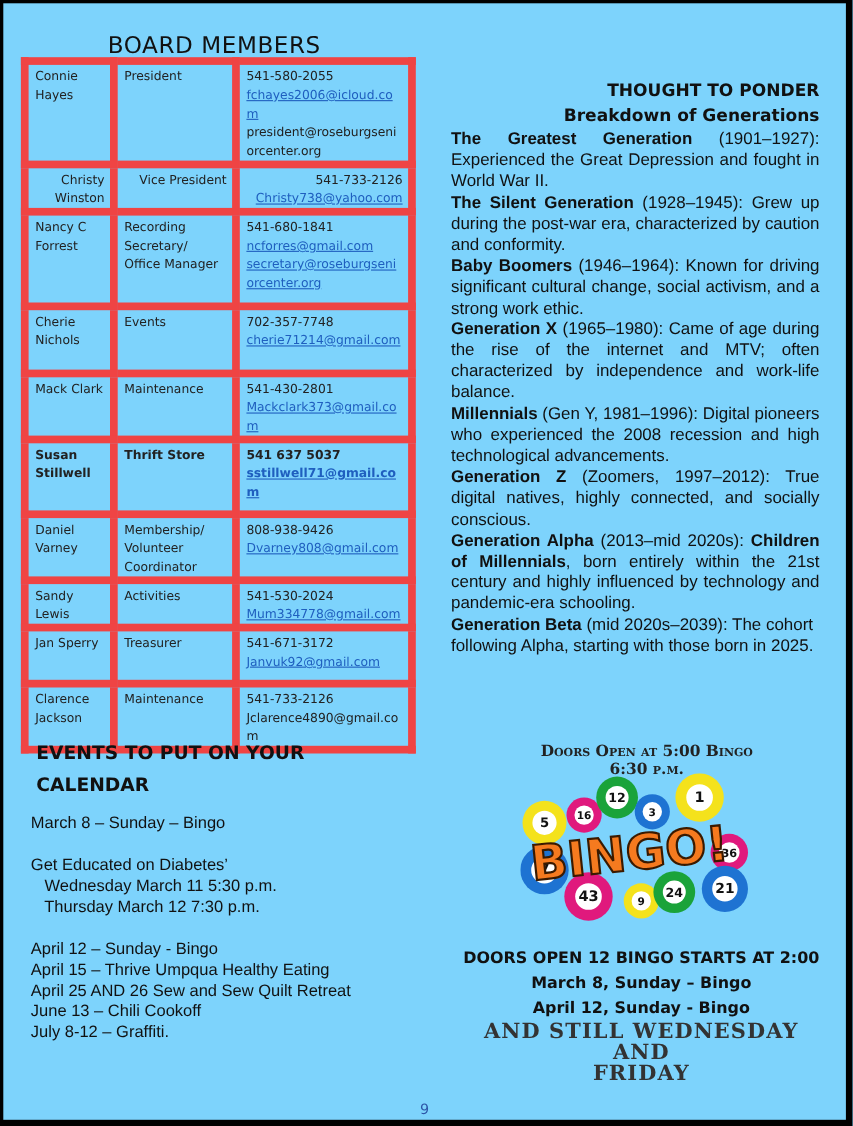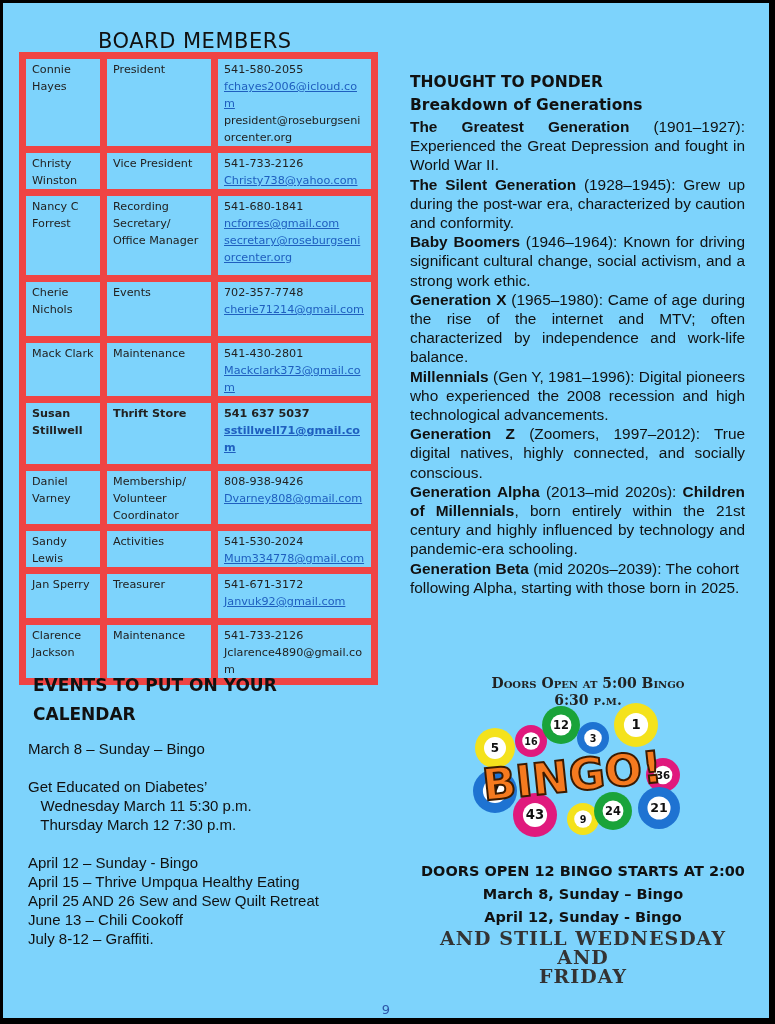--- a/index.html
+++ b/index.html
@@ -8,21 +8,21 @@
     .board-title { position:absolute; left:95px; top:26px; font-family:"DejaVu Sans", sans-serif; font-size:21px; letter-spacing:0.5px; color:#111; }
     table.board { position:absolute; left:16px; top:49px; width:359px; border-collapse:collapse; font-family:"DejaVu Sans", sans-serif; font-size:11.2px; color:#222; }
     table.board td { border:7px solid #ef4444; vertical-align:top; padding:2px 5px 0 6px; line-height:17px; }
     table.board td.c1 { width:63px; }
     table.board td.c2 { width:93px; }
     table.board a, .link { color:#1f5fbf; text-decoration:underline; }
     .plain { color:#222; }
     .c3 span { display:block; word-break:break-all; }
 
     .thought { position:absolute; left:407px; top:68px; width:335px; color:#111; }
-    .thought h2 { margin:0; text-align:left; font-family:"DejaVu Sans", sans-serif; font-weight:bold; font-size:15.5px; line-height:23px; }
+    .thought h2 { margin:0; text-align:right; font-family:"DejaVu Sans", sans-serif; font-weight:bold; font-size:15.5px; line-height:23px; }
     .gen { font-size:15.4px; line-height:19.2px; text-align:justify; margin:0; }
     .gen b { font-weight:bold; }
     .gen.last { text-align:left; }
 
     .events-title { position:absolute; left:30px; top:668px; width:325px; text-align:left; font-family:"DejaVu Sans", sans-serif; font-weight:bold; font-size:17px; line-height:29px; color:#111; }
     .events { position:absolute; left:25px; top:736px; font-size:15px; line-height:19px; color:#111; }
     .events div { white-space:pre; }
     .events .gap { height:19px; }
 
     .bingo-top { position:absolute; left:420px; top:672px; width:330px; text-align:center; font-family:"DejaVu Serif", serif; font-weight:bold; font-size:14px; line-height:17px; color:#222; font-variant:small-caps; }
@@ -41,21 +41,21 @@
     <tbody id="board-body">
         <tr style="height: 68px;">
           <td class="c1">Connie Hayes</td>
           <td class="c2">President</td>
           <td class="c3">
             <span>541-580-2055</span>
             <span class="link">fchayes2006@icloud.com</span>
             <span class="plain">president@roseburgseniorcenter.org</span>
           </td>
         </tr>
-        <tr style="height: 34px;">
+        <tr style="height: 34px; text-align: right;">
           <td class="c1">Christy Winston</td>
           <td class="c2">Vice President</td>
           <td class="c3">
             <span>541-733-2126</span>
             <span class="link">Christy738@yahoo.com</span>
           </td>
         </tr>
         <tr style="height: 86px;">
           <td class="c1">Nancy C Forrest</td>
           <td class="c2">Recording Secretary/ Office Manager</td>

